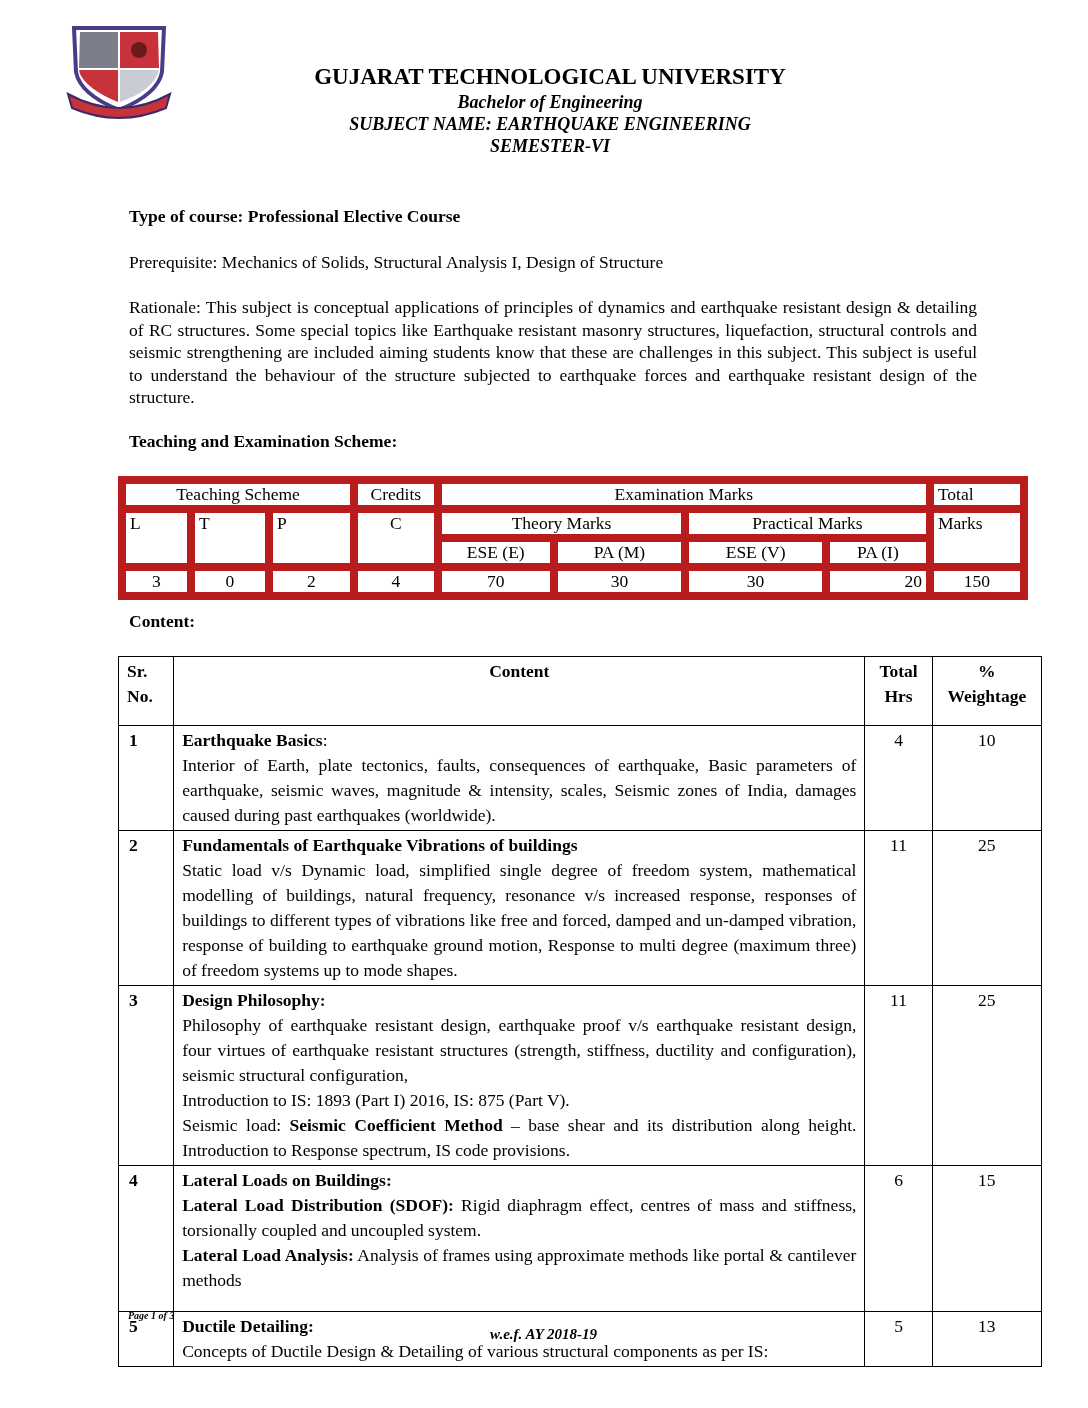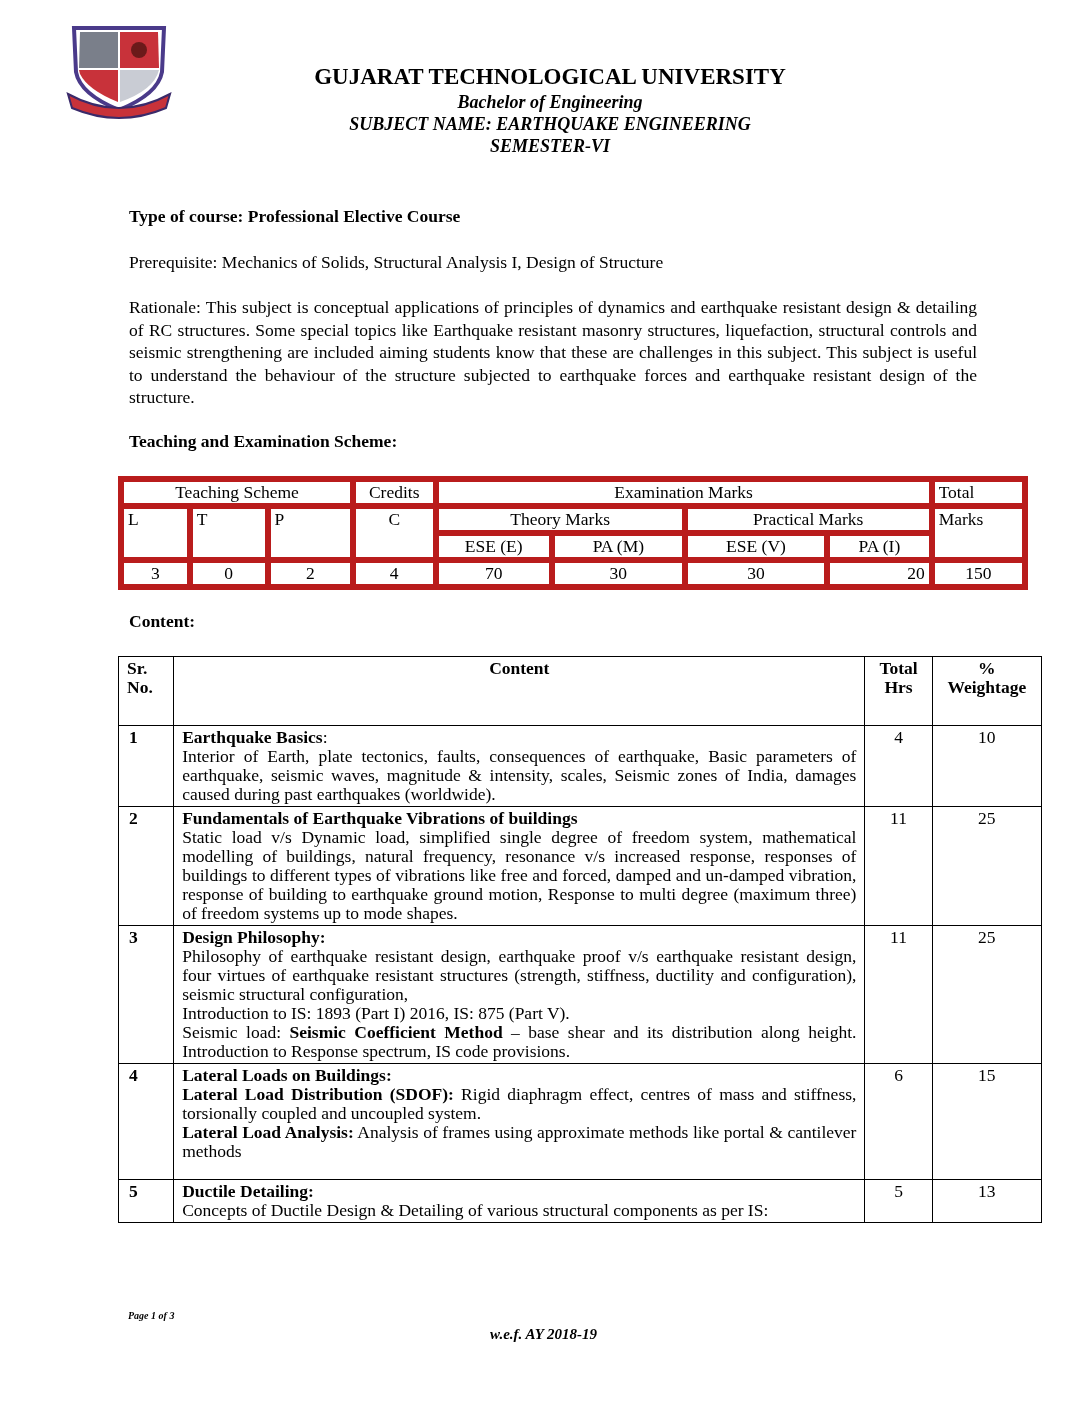--- a/index.html
+++ b/index.html
@@ -6,23 +6,23 @@
   body { width: 1088px; height: 1408px; position: relative; font-family: "Liberation Serif", "DejaVu Serif", serif; color: #000; overflow: hidden; }
   .logo { position: absolute; left: 66px; top: 22px; width: 106px; height: 100px; }
   .header { position: absolute; left: 250px; top: 63px; width: 600px; text-align: center; font-weight: bold; }
   .header .uni { font-size: 23px; line-height: 28px; }
   .header .sub { font-size: 18px; line-height: 22px; font-style: italic; }
   .para { position: absolute; left: 129px; width: 848px; font-size: 17.5px; line-height: 22.5px; text-align: justify; }
   .para b { font-weight: normal; }
   .heading { position: absolute; left: 129px; font-size: 17.5px; font-weight: bold; }
   table { border-collapse: collapse; position: absolute; }
   .scheme { left: 118px; top: 476px; width: 910px; font-size: 17.5px; }
-  .scheme td { border: 6px solid #b91c1c; padding: 0 4px; height: 21px; line-height: 21px; text-align: center; }
+  .scheme td { border: 8px solid #b91c1c; padding: 0 4px; height: 21px; line-height: 21px; text-align: center; }
   .scheme td.left { text-align: left; }
-  .content-table { left: 118px; top: 656px; width: 924px; font-size: 17.5px; line-height: 19px; }
+  .content-table { left: 118px; top: 656px; width: 924px; font-size: 17.5px; line-height: 25px; }
   .content-table td { border: 1.5px solid #000; vertical-align: top; padding: 2px 8px; }
   .content-table td.sr { width: 36px; font-weight: bold; padding-left: 10px; }
   .content-table td.ct { width: 672px; text-align: justify; }
   .content-table td.hrs { width: 50px; text-align: center; }
   .content-table td.wt { width: 92px; text-align: center; }
   .content-table th { border: 1.5px solid #000; font-weight: bold; vertical-align: top; padding: 2px 8px; height: 64px; }
   .footer-page { position: absolute; left: 128px; top: 1310px; font-size: 10px; font-weight: bold; font-style: italic; }
   .footer-wef { position: absolute; left: 490px; top: 1326px; font-size: 15px; font-weight: bold; font-style: italic; }
 </style>
 </head>

